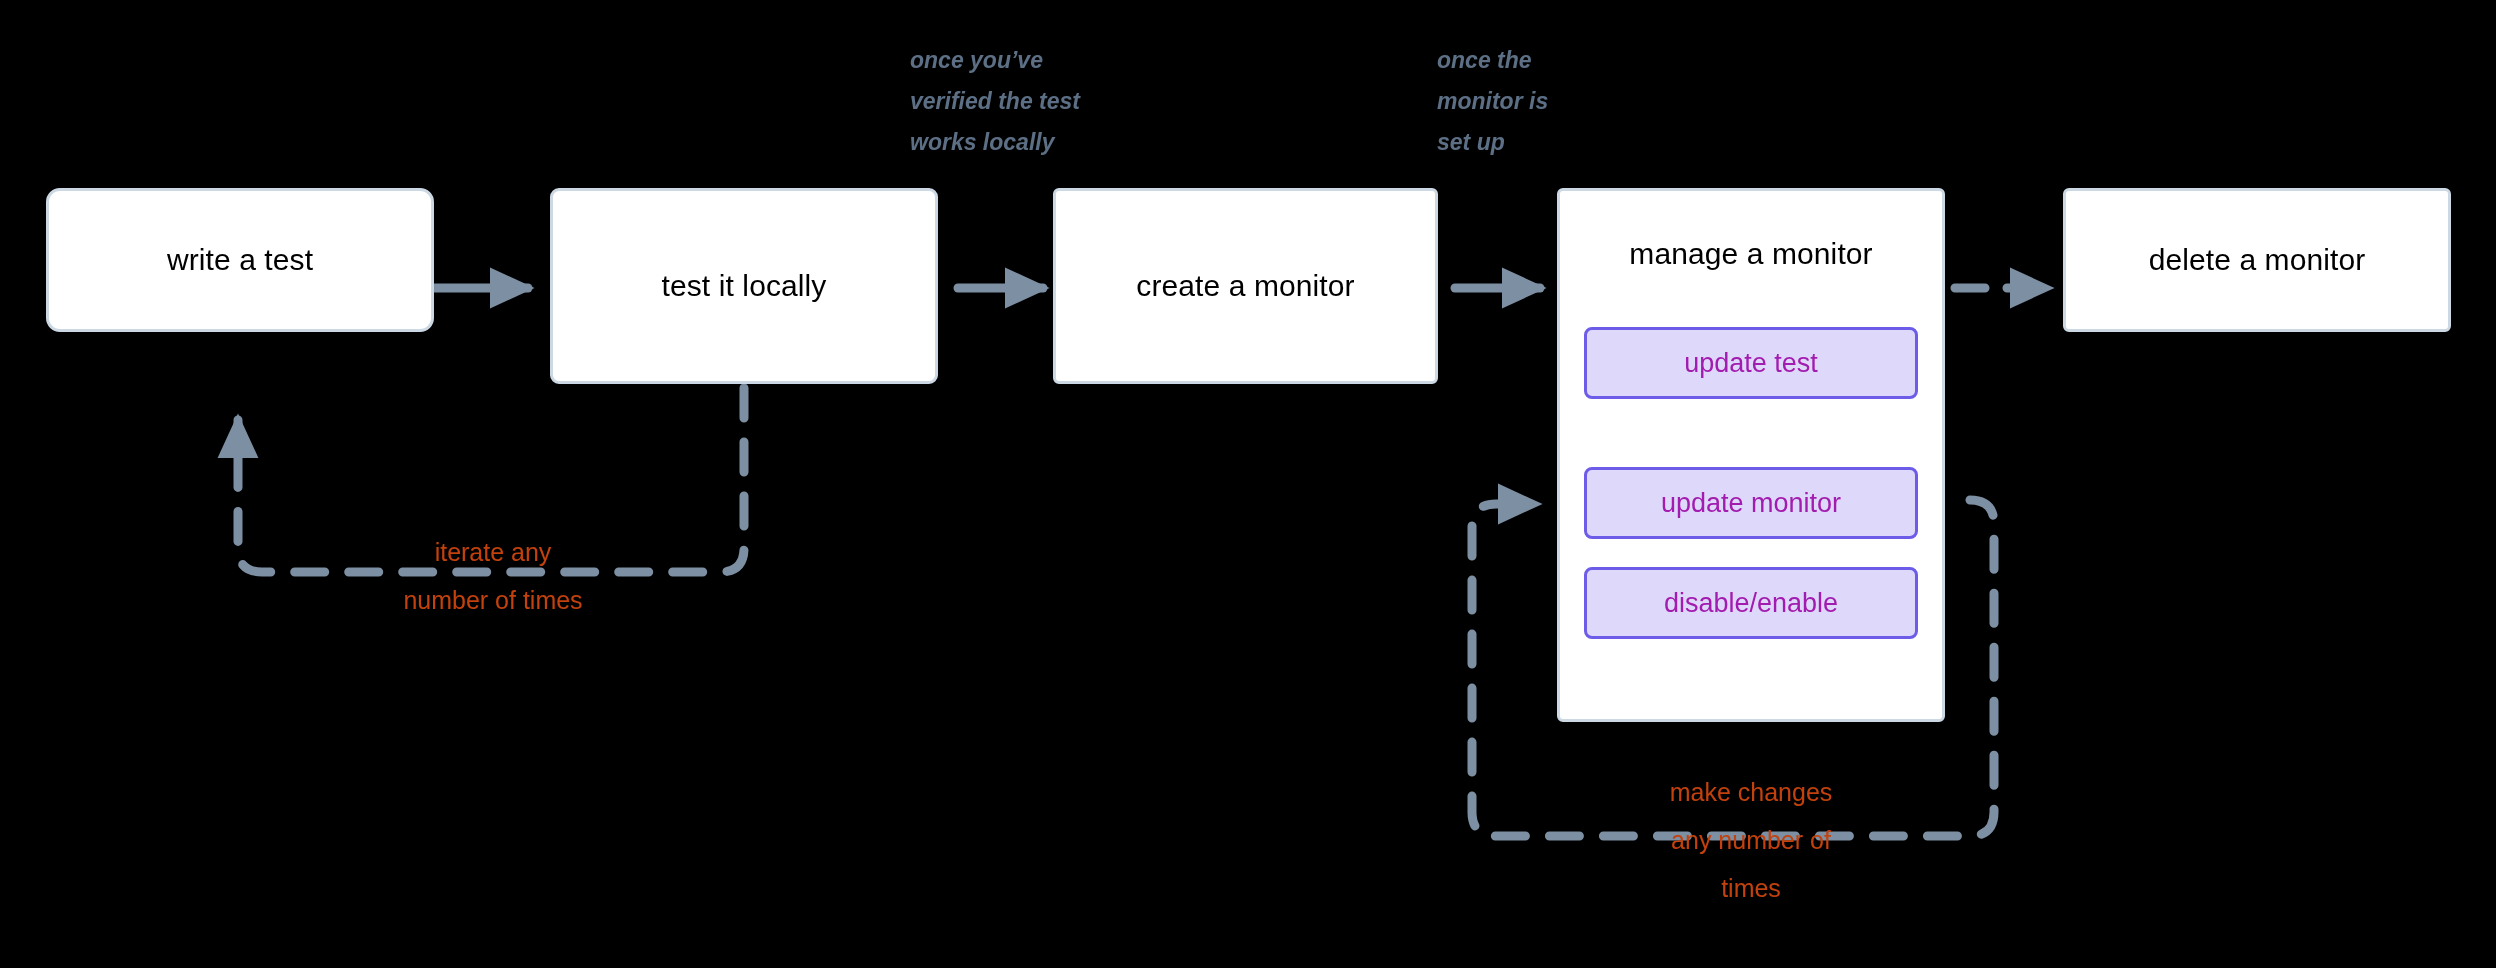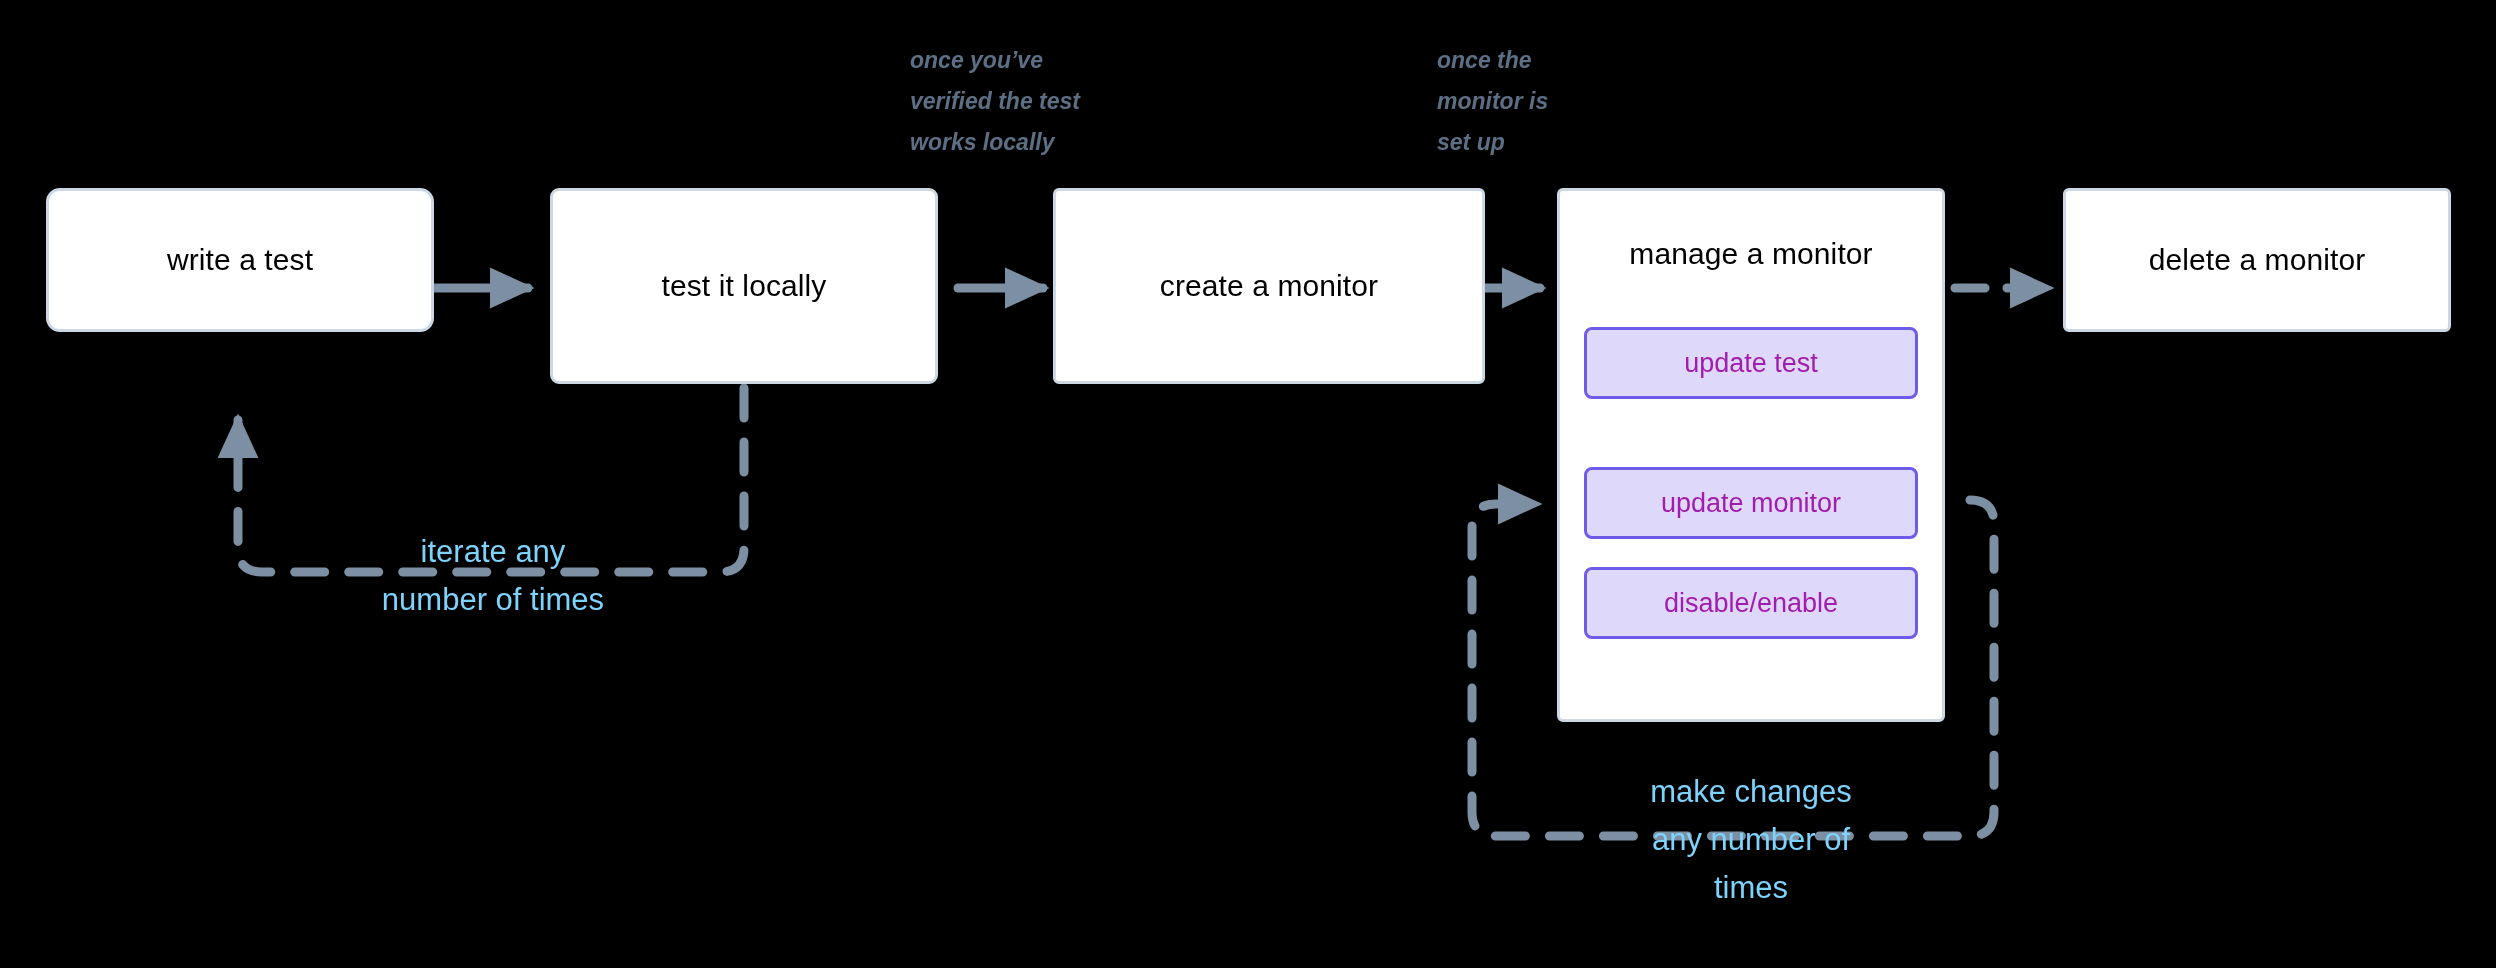--- a/index.html
+++ b/index.html
@@ -74,22 +74,22 @@
     position: absolute;
     color: #5c6f85;
     font-size: 23px;
     font-style: italic;
     font-weight: bold;
     line-height: 41px;
     white-space: pre;
   }
   .loop-label {
     position: absolute;
-    color: #7dd3fc;
-    font-size: 31px;
+    color: #c2410c;
+    font-size: 25px;
     line-height: 48px;
     text-align: center;
     white-space: pre;
   }
 
   
   svg.edges {
     position: absolute;
     left: 0;
     top: 0;
@@ -145,21 +145,21 @@
 set up</div>
 
   <div class="node simple" id="node-write" style="left:46px; top:188px; width:388px; height:144px;border-radius:14px;">
     <div class="node-label">write a test</div>
   </div>
 
   <div class="node simple" id="node-test" style="left:550px; top:188px; width:388px; height:196px;border-radius:9px;">
     <div class="node-label">test it locally</div>
   </div>
 
-  <div class="node simple" id="node-create" style="left:1053px; top:188px; width:432px; height:196px;">
+  <div class="node simple" id="node-create" style="left:1053px; top:188px; width:385px; height:196px;">
     <div class="node-label">create a monitor</div>
   </div>
 
   <div class="node" id="node-manage" style="left:1557px; top:188px; width:388px; height:534px;">
     <div class="node-label">manage a monitor</div>
 
     <div class="sub-node" style="top:136px;">
       <span>update test</span>
     </div>
 

